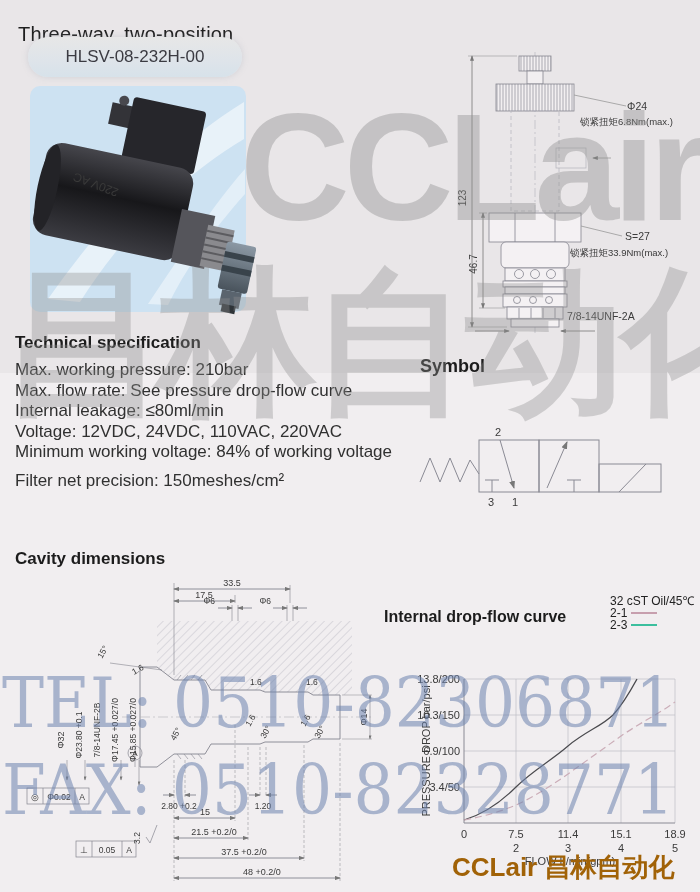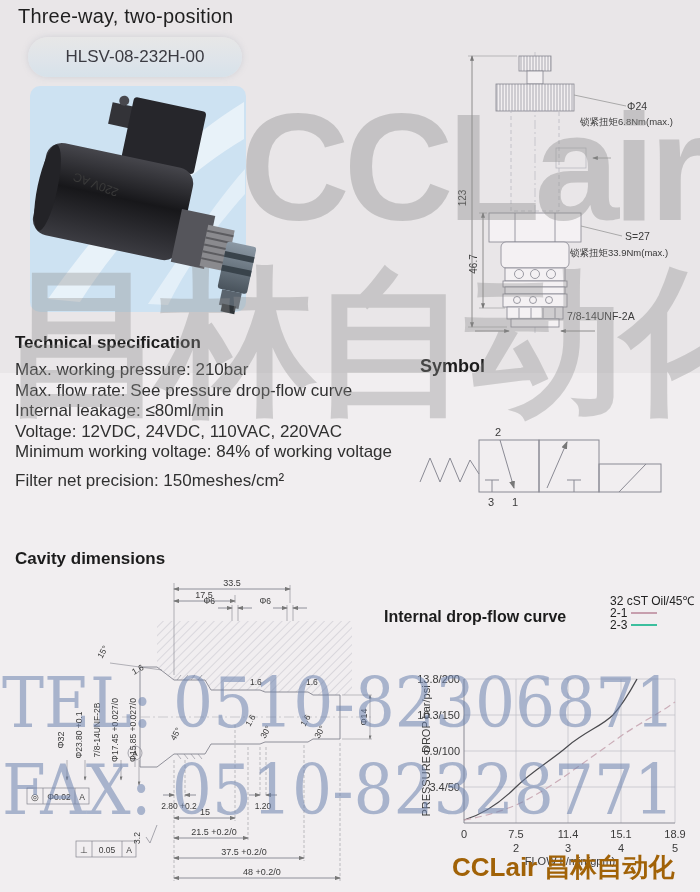--- a/index.html
+++ b/index.html
@@ -1,21 +1,21 @@
 <!DOCTYPE html>
 <html><head>
 <meta charset="utf-8">
 <style>
   html,body{margin:0;padding:0;}
   body{width:700px;height:892px;overflow:hidden;position:relative;
        font-family:"Liberation Sans",sans-serif;background:#f1eef0;color:#2a2a2a;}
   .band-top{position:absolute;left:0;top:0;width:700px;height:373px;background:#e9e6e8;}
   .abs{position:absolute;}
   
-  .page-title{left:18px;top:5px;font-size:20px;color:#1f1f1f;letter-spacing:.2px;}
+  .page-title{left:18px;top:23px;font-size:20px;color:#1f1f1f;letter-spacing:.2px;}
   .badge{left:28px;top:37px;width:214px;height:40px;border-radius:20px;
          background:linear-gradient(180deg,#e7e7e7 0%,#dee4ea 60%,#d7e2ea 100%);
          display:flex;align-items:center;justify-content:center;
          font-size:17px;color:#3b3b42;box-shadow:0 0 6px rgba(160,170,180,.35);}
   .h-spec{left:15px;top:333px;font-size:17px;font-weight:bold;color:#1c1c1c;}
   .spec{left:15px;top:360px;width:410px;font-size:17px;color:#303030;}
   .spec .line{line-height:20.5px;white-space:nowrap;}
   .spec .gap{margin-top:8px;}
   .h-symbol{left:420px;top:356px;font-size:18px;font-weight:bold;color:#1c1c1c;}
   .h-cavity{left:15px;top:549px;font-size:17px;font-weight:bold;color:#1c1c1c;}

